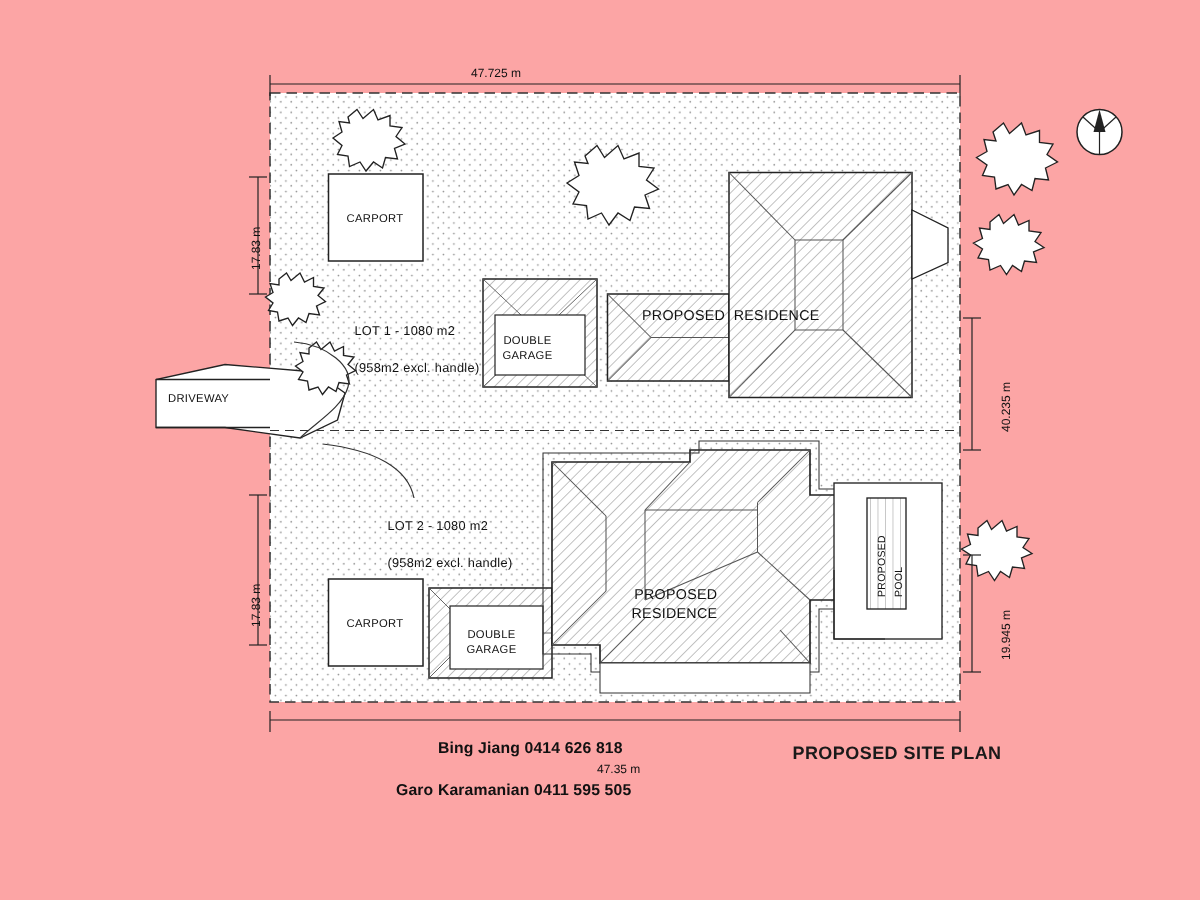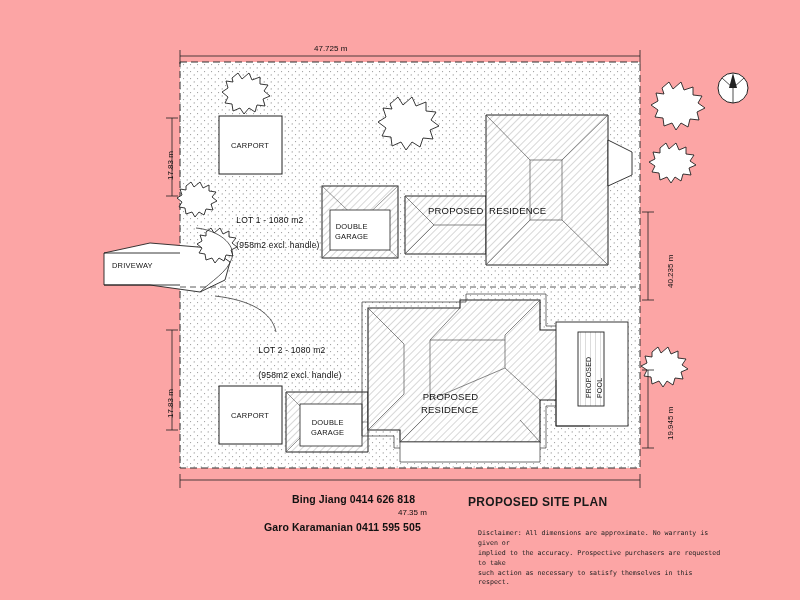--- a/index.html
+++ b/index.html
@@ -36,20 +36,21 @@
     font-size: 8px;
     color: #111;
     white-space: nowrap;
   }
   
   .footer-text { position: absolute; font-size: 10px; color: #111; }
   .contact { font-weight: bold; font-size: 10.5px; letter-spacing: 0.1px; }
   .title-main {
     font-weight: bold;
     font-size: 12px;
+    text-align: center;
     letter-spacing: 0.3px;
   }
   .disclaimer {
     font-family: "DejaVu Sans Mono", monospace;
     font-size: 6.6px;
     line-height: 1.5;
     color: #222;
     text-align: left;
   }
   
@@ -263,17 +264,14 @@
     <span>LOT 2 - 1080 m2</span><br>
     <span>(958m2 excl. handle)</span>
   </div>
 
 
   <div class="footer-text contact" style="left:248px;top:493px;padding-left:44px;">Bing Jiang 0414 626 818</div>
   <div class="footer-text contact" style="left:248px;top:521px;margin-left:16px;">Garo Karamanian 0411 595 505</div>
 
   <div class="title-main" style="position:absolute;left:468px;top:495px;width:260px;">PROPOSED SITE PLAN</div>
 
-  <div class="disclaimer" style="position:absolute;left:478px;top:529px;width:250px;white-space:pre-line;">Disclaimer: All dimensions are approximate. No warranty is given or
-implied to the accuracy. Prospective purchasers are requested to take
-such action as necessary to satisfy themselves in this respect.</div>
 
 </div>
 
 </body></html>

